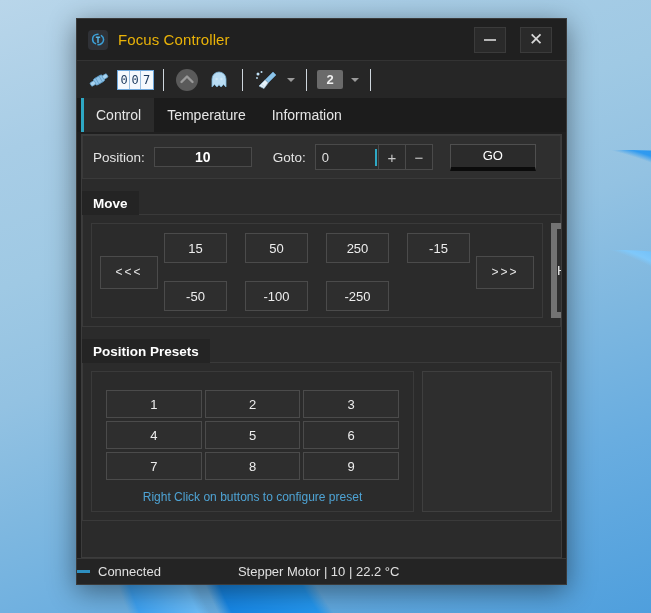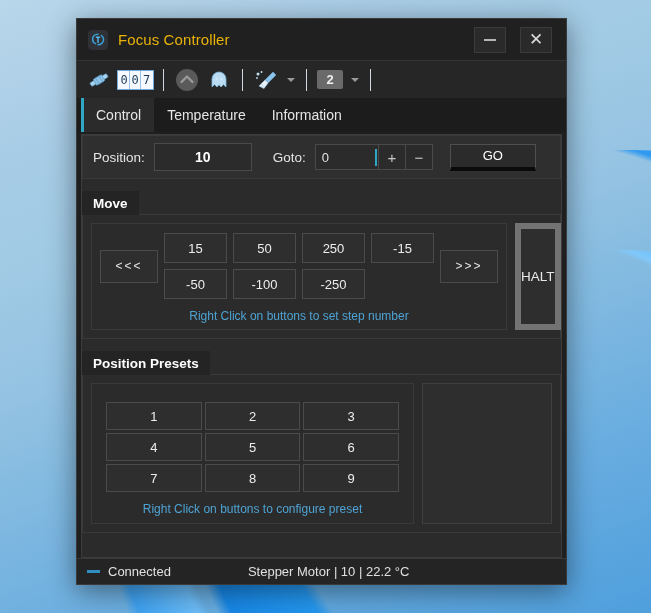--- a/index.html
+++ b/index.html
@@ -207,21 +207,21 @@
     border: 1px solid #3a3a3a;
     height: 44px;
     display: flex;
     align-items: center;
     padding: 0 10px;
     gap: 9px;
     flex: none;
   }
   .lbl { color: #e4e4e4; font-size: 13.5px; }
   #pos-value {
-    width: 98px; height: 28px;
+    width: 98px; height: 20px;
     background: #2b2b2b;
     border: 1px solid #4a4a4a;
     color: #ffffff;
     font-size: 14px; font-weight: bold;
     display: flex; align-items: center; justify-content: center;
   }
   #goto-group {
     display: flex; align-items: stretch;
     height: 26px;
     border: 1px solid #4a4a4a;
@@ -298,21 +298,21 @@
     color: #e6e6e6;
     font-size: 12px;
     letter-spacing: 2px;
     display: flex; align-items: center; justify-content: center;
     cursor: pointer;
   }
   #step-grid {
     display: grid;
     grid-template-columns: repeat(4, 63px);
     grid-auto-rows: 30px;
-    gap: 6px;
+    gap: 18px;
   }
   .step-btn {
     background: #2e2e2e;
     border: 1px solid #4b4b4b;
     color: #ededed;
     font-size: 13px;
     display: flex; align-items: center; justify-content: center;
     cursor: pointer;
   }
   .hint {
@@ -361,21 +361,21 @@
   }
 
   
   #statusbar {
     height: 26px;
     background: #242424;
     border-top: 1px solid #383838;
     display: flex;
     align-items: center;
     flex: none;
-    padding-left: 10px;
+    padding-left: 0;
   }
   #conn-dash {
     width: 13px; height: 3px;
     background: #2e8fc0;
     margin-right: 8px;
     flex: none;
   }
   .status-text { color: #e0e0e0; font-size: 13px; }
   #status-detail { margin-left: 77px; }
 </style>
@@ -507,21 +507,20 @@
                 <div class="step-btn">15</div>
                 <div class="step-btn">50</div>
                 <div class="step-btn">250</div>
                 <div class="step-btn">-15</div>
                 <div class="step-btn">-50</div>
                 <div class="step-btn">-100</div>
                 <div class="step-btn">-250</div>
               </div>
               <div class="arrow-btn">&gt;&gt;&gt;</div>
             </div>
-            <div class="hint">Right Click on buttons to set step number</div>
           </div>
           <div id="halt-btn">HALT</div>
         </div>
       </div>
 
       <div class="group">
         <div class="group-title">Position Presets</div>
         <div class="group-body">
           <div id="preset-main">
             <div id="preset-grid">

